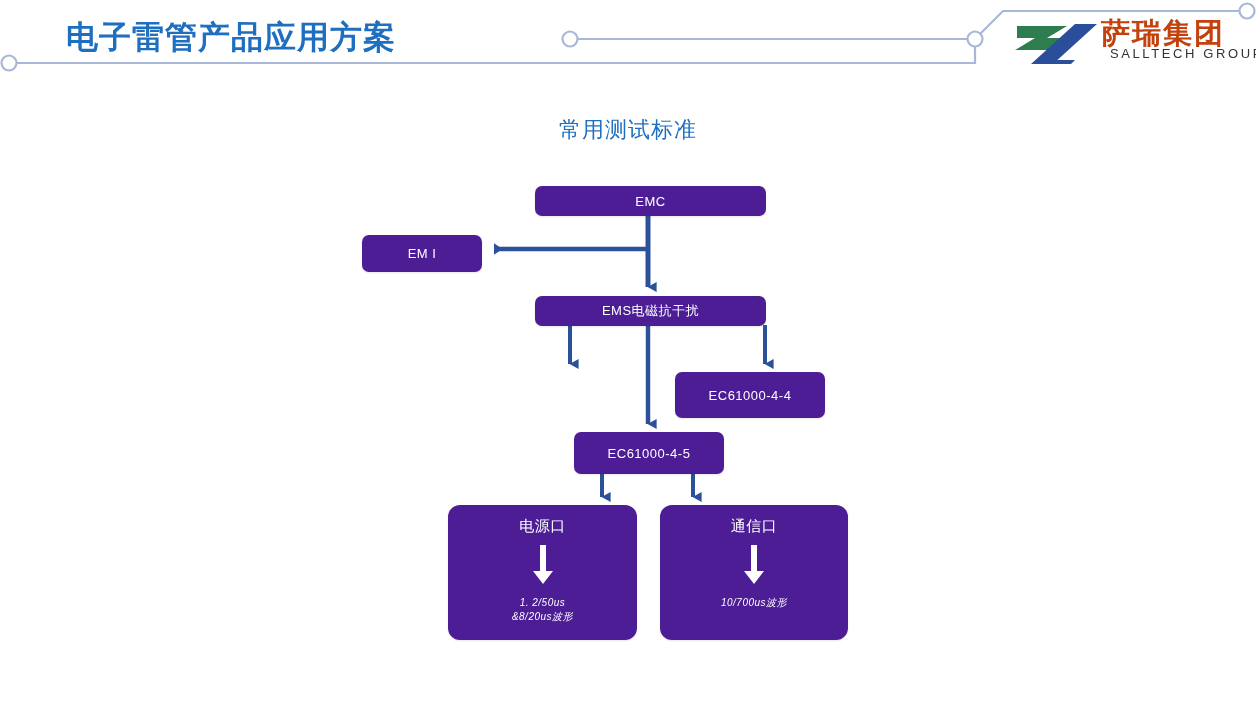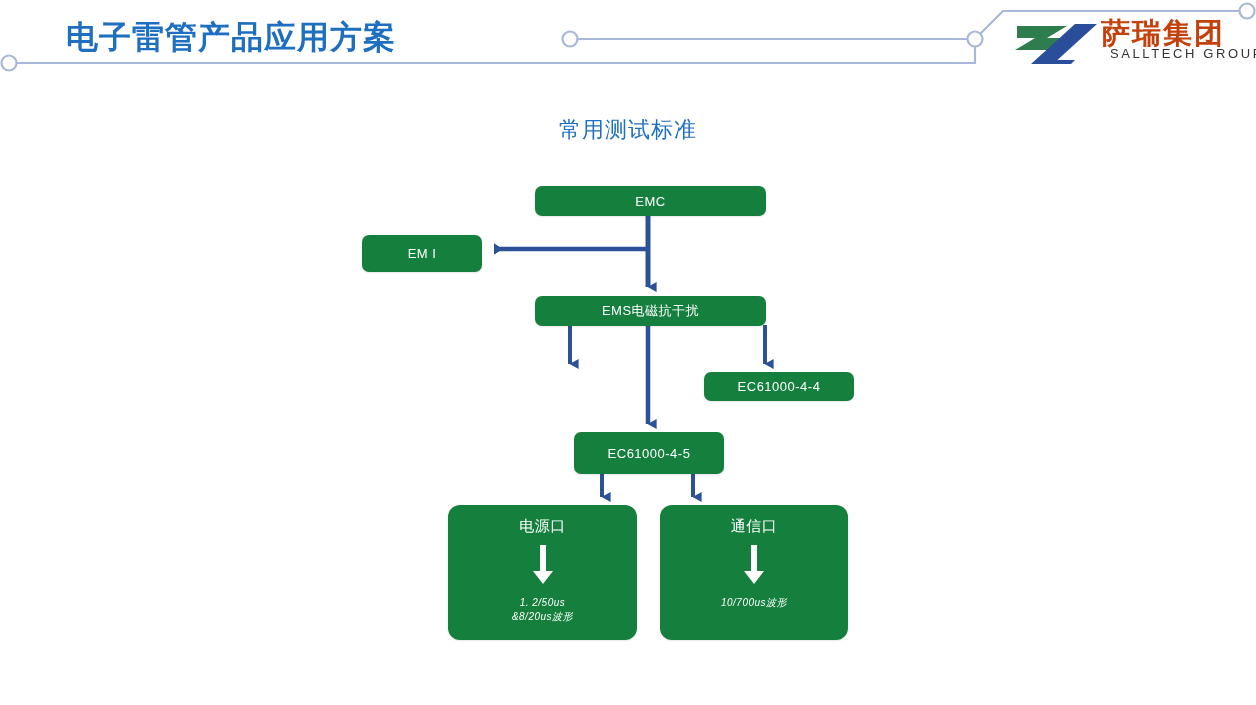--- a/index.html
+++ b/index.html
@@ -41,21 +41,21 @@
   .slide-title {
     position:absolute; left:0; top:115px; width:1256px;
     text-align:center; font-size:22px; color:#1F6FC0;
     letter-spacing:1px;
   }
   .diagram { position:absolute; left:0; top:0; width:1256px; height:705px; }
   .flow-svg { position:absolute; left:0; top:0; }
 
   .node {
     position:absolute;
-    background:#15803d;
+    background:#4c1d95;
     color:#ffffff;
     display:flex; align-items:center; justify-content:center;
     text-align:center;
     font-size:13px;
     border-radius:7px;
     letter-spacing:0.5px;
     box-shadow: 0 1px 2px rgba(0,0,0,0.10);
   }
   .node.big {
     border-radius:12px;
@@ -130,21 +130,21 @@
 
     <div class="node" style="left:362px; top:235px; width:120px; height:37px;">
       <span>EM I</span>
     </div>
 
     <div class="node" style="left:535px; top:296px; width:231px; height:30px;">
       <span>EMS电磁抗干扰</span>
     </div>
 
 
-    <div class="node" style="left:704px; top:372px; width:150px; height:29px;">
+    <div class="node" style="left:675px; top:372px; width:150px; height:46px;">
       <span>EC61000-4-4</span>
     </div>
 
     <div class="node" style="left:574px; top:432px; width:150px; height:42px;">
       <span>EC61000-4-5</span>
     </div>
 
     <div class="node big" style="left:448px; top:505px; width:189px; height:135px;">
       <span class="head">电源口</span>
       <span class="inner-arrow">

